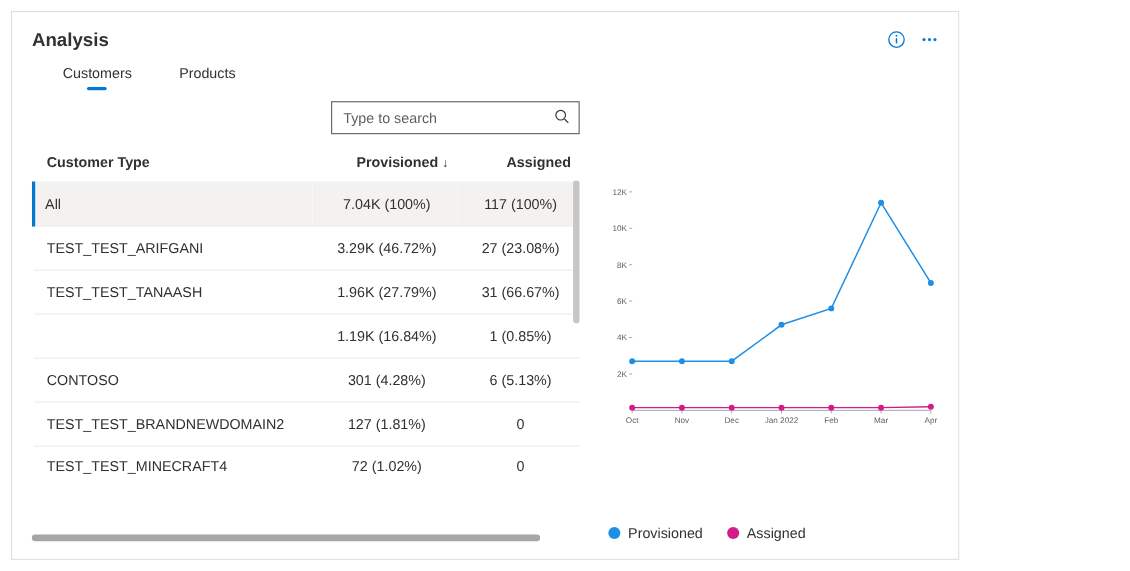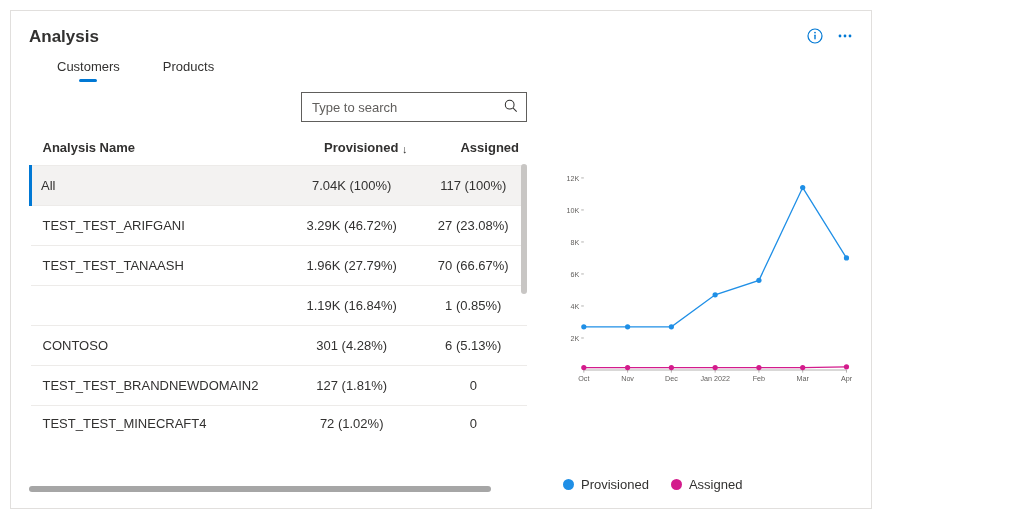--- a/index.html
+++ b/index.html
@@ -58,21 +58,21 @@
     left: 50%;
     transform: translateX(-50%);
     bottom: -2px;
     width: 18px;
     height: 3px;
     background: #0078d4;
     border-radius: 2px;
   }
   .content {
     display: flex;
-    gap: 32px;
+    gap: 22px;
     height: 400px;
   }
   .left-panel {
     width: 498px;
     display: flex;
     flex-direction: column;
   }
   .search-wrap {
     display: flex;
     justify-content: flex-end;
@@ -233,40 +233,40 @@
                 <line x1="10.5" y1="10.5" x2="14.5" y2="14.5" stroke="#323130" stroke-width="1.2"></line>
               </svg>
           </span>
         </div>
       </div>
 
       <div class="table-scroll">
         <table>
           <thead>
             <tr>
-              <th class="col-name"><span>Analysis Name</span></th>
+              <th class="col-name"><span>Customer Type</span></th>
               <th class="col-prov"><span>Provisioned</span> <span class="sort-arrow">↓</span></th>
               <th class="col-asg"><span>Assigned</span></th>
             </tr>
           </thead>
           <tbody>
             <tr class="row-all">
               <td>All</td>
               <td class="num">7.04K (100%)</td>
               <td class="num">117 (100%)</td>
             </tr>
             <tr>
               <td>TEST_TEST_ARIFGANI</td>
               <td class="num">3.29K (46.72%)</td>
               <td class="num">27 (23.08%)</td>
             </tr>
             <tr>
               <td>TEST_TEST_TANAASH</td>
               <td class="num">1.96K (27.79%)</td>
-              <td class="num">70 (66.67%)</td>
+              <td class="num">31 (66.67%)</td>
             </tr>
             <tr>
               <td></td>
               <td class="num">1.19K (16.84%)</td>
               <td class="num">1 (0.85%)</td>
             </tr>
             <tr>
               <td>CONTOSO</td>
               <td class="num">301 (4.28%)</td>
               <td class="num">6 (5.13%)</td>

